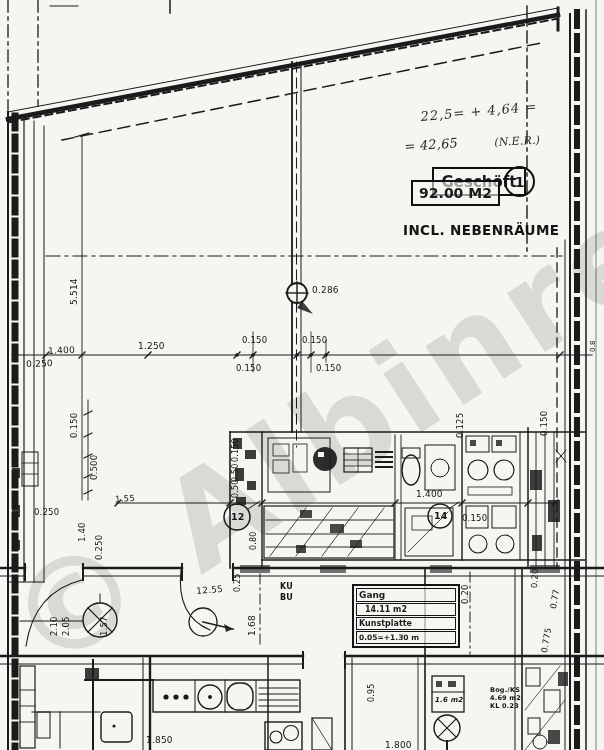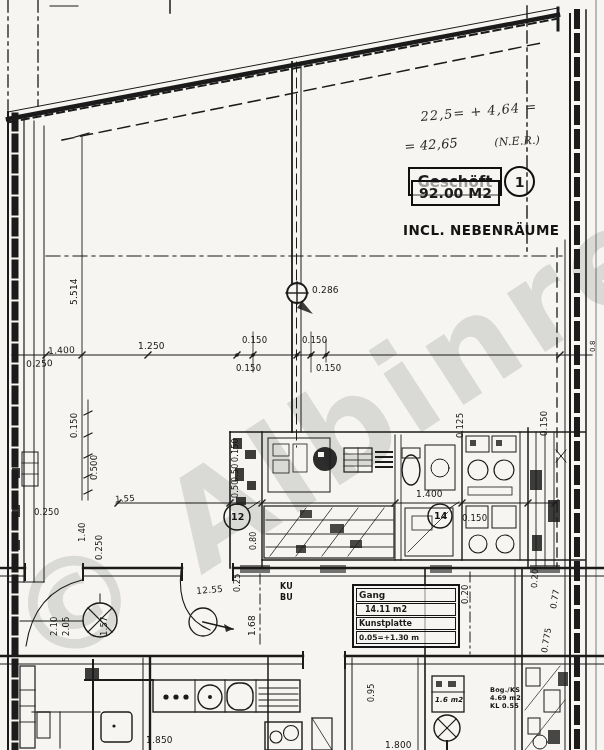--- a/index.html
+++ b/index.html
@@ -303,21 +303,21 @@
     <line class="ln" x1="525" y1="750" x2="565" y2="700" stroke-width="0.7"></line>
     <line class="ln" x1="525" y1="710" x2="560" y2="666" stroke-width="0.7"></line>
     <circle class="ln" cx="540" cy="742" r="7" stroke-width="1"></circle>
   </g>
 </svg>
 
 <span class="lbl handw" style="left:420px;top:110px;font-size:13px;letter-spacing:1px;transform:rotate(-5deg);">22,5= + 4,64 =</span>
 <span class="lbl handw" style="left:404px;top:140px;font-size:13px;transform:rotate(-4deg);">= 42,65</span>
 <span class="lbl handw" style="left:494px;top:137px;font-size:11px;transform:rotate(-3deg);">(N.E.R.)</span>
 
-<div class="stampbox" style="left:408px;top:167px;width:90px;height:25px;">
+<div class="stampbox" style="left:432px;top:167px;width:90px;height:25px;">
   <span style="font-size:15px;">Geschöft</span>
 </div>
 <div class="stampcircle" style="left:504px;top:166px;width:27px;height:27px;">
   <span style="font-size:14px;">1</span>
 </div>
 <div class="stampbox" style="left:411px;top:180px;width:85px;height:22px;">
   <span style="font-size:14px;">92.00 M2</span>
 </div>
 <span class="lbl" style="left:403px;top:224px;font-size:13.5px;font-weight:bold;letter-spacing:.4px;">INCL. NEBENRÄUME</span>
 
@@ -325,21 +325,21 @@
   <div class="gangrow" style="font-size:9px;">Gang</div>
   <div class="gangrow" style="font-size:8px;padding-left:8px;">14.11 m2</div>
   <div class="gangrow" style="font-size:8px;">Kunstplatte</div>
   <div class="gangrow" style="font-size:7.5px;">0.05=+1.30 m</div>
 </div>
 
 <span class="lbl" style="left:435px;top:697px;font-size:7px;font-weight:bold;font-style:italic;">1.6 m2</span>
 <div class="lbl" style="left:490px;top:686px;">
   <div class="blockline">Bog./KS</div>
   <div class="blockline">4.69 m2</div>
-  <div class="blockline">KL 0.55</div>
+  <div class="blockline">KL 0.23</div>
 </div>
 
 <span class="lbl" style="left:312px;top:286px;font-size:9px;">0.286</span>
 <span class="lbl" style="left:231px;top:512px;font-size:9.5px;font-weight:bold;">12</span>
 <span class="lbl" style="left:434px;top:511px;font-size:9.5px;font-weight:bold;">14</span>
 <span class="lbl" style="left:280px;top:583px;font-size:8px;font-weight:bold;">KU</span>
 <span class="lbl" style="left:280px;top:594px;font-size:8px;font-weight:bold;">BU</span>
 
 <span class="lbl rot90" style="left:70px;top:305px;font-size:9px;">5.514</span>
 <span class="lbl" style="left:48px;top:347px;font-size:9px;transform:rotate(-3deg);">1.400</span>

